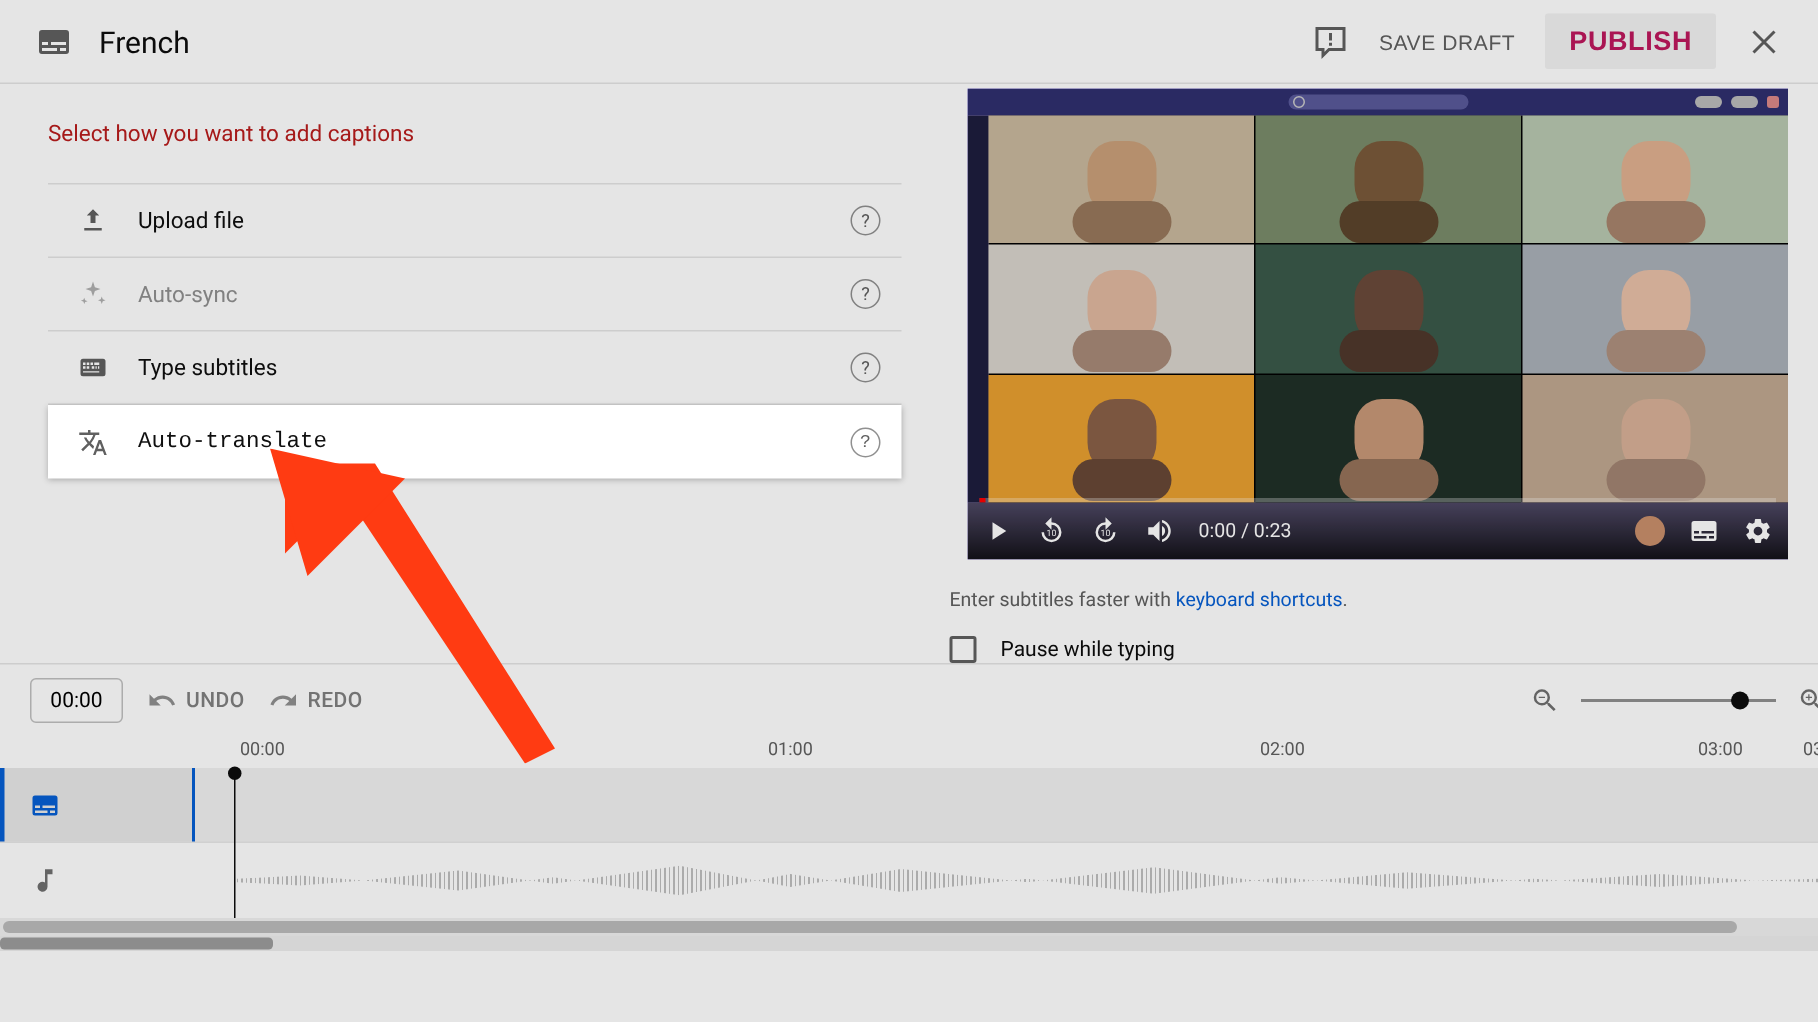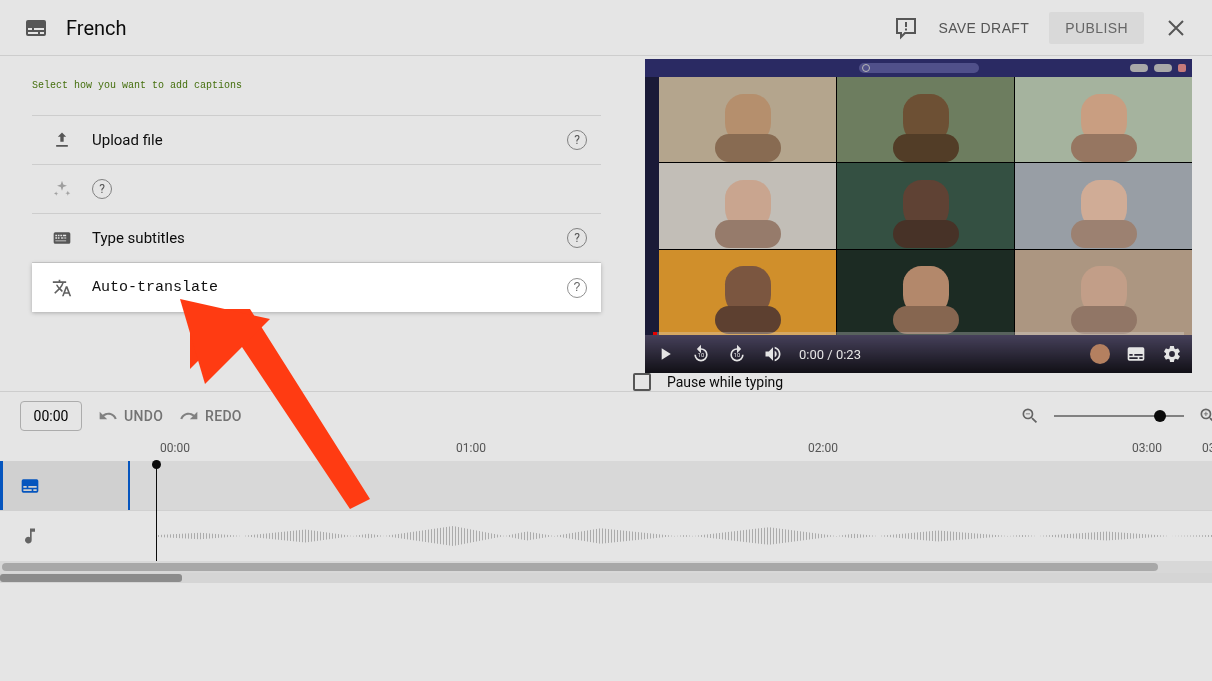--- a/index.html
+++ b/index.html
@@ -6,27 +6,27 @@
   body { font-family: Roboto, Arial, sans-serif; font-size: 14px; color: #0f0f0f; background: #fff; width: 1212px; height: 681px; overflow: hidden; position: relative; }
   
   .overlay-dim { position: absolute; inset: 0; background: rgba(0,0,0,0.10); pointer-events: none; z-index: 50; }
   .no-dim { position: relative; z-index: 60; }
   
   .header { height: 56px; border-bottom: 1px solid #e5e5e5; display: flex; align-items: center; padding: 0 24px; justify-content: space-between; background: #fff; }
   .header-left { display: flex; align-items: flex-end; gap: 18px; }
   .header-title { font-size: 20px; font-weight: 400; color: #0d0d0d; }
   .header-right { display: flex; align-items: center; gap: 20px; }
   .btn-text { font-size: 14px; font-weight: 500; letter-spacing: .4px; color: #606060; background: none; border: none; cursor: pointer; }
-  .btn-publish { color: #737373; background: #f2f2f2; padding: 8px 16px; border-radius: 2px; font-size: 14px; font-weight: 400; letter-spacing: .4px; border: none; }
+  .btn-publish { color: #be185d; background: #f2f2f2; padding: 8px 16px; border-radius: 2px; font-size: 18px; font-weight: 700; letter-spacing: .4px; border: none; }
   .icon { width: 24px; height: 24px; fill: #606060; }
   .icon-sm { width: 20px; height: 20px; fill: #606060; }
   
   .main { display: flex; }
   .left-panel { width: 633px; padding: 24px 32px; }
-  .prompt-text { font-size: 10px; color: #4d7c0f; margin-bottom: 24px; font-family: Liberation Mono, monospace; }
+  .prompt-text { font-size: 15px; color: #b91c1c; margin-bottom: 24px; }
   .options { border-top: 1px solid #e5e5e5; }
   .option-row { height: 49px; border-bottom: 1px solid #e5e5e5; display: flex; align-items: center; padding: 0 14px 0 18px; cursor: pointer; }
   .option-row.disabled { color: #909090; }
   .option-row.highlight { background: #fff; box-shadow: 0 1px 4px rgba(0,0,0,0.25); border-bottom: none; font-family: Liberation Mono, monospace; }
   .option-icon { width: 24px; display: flex; justify-content: center; margin-right: 18px; }
   .option-icon .icon-sm { fill: #606060; }
   .option-row.disabled .option-icon .icon-sm { fill: #b0b0b0; }
   .option-label { flex: 1; font-size: 15px; }
   .help-circle { width: 20px; height: 20px; border: 1px solid #909090; border-radius: 50%; display: flex; align-items: center; justify-content: center; font-size: 12px; color: #606060; }
   
@@ -118,20 +118,21 @@
         <span class="option-label">Upload file</span>
         <span class="help-circle">?</span>
       </div>
 
       <div class="option-row disabled">
         <span class="option-icon">
             <svg class="icon-sm" viewBox="0 0 24 24">
               <path d="M12 2l1.5 4.5L18 8l-4.5 1.5L12 14l-1.5-4.5L6 8l4.5-1.5zM19 14l.8 2.2L22 17l-2.2.8L19 20l-.8-2.2L16 17l2.2-.8zM5 15l.7 2 2 .7-2 .7L5 20l-.7-2-2-.7 2-.7z"></path>
             </svg>
           </span>
+        <span class="option-label">Auto-sync</span>
         <span class="help-circle">?</span>
       </div>
 
       <div class="option-row">
         <span class="option-icon">
             <svg class="icon-sm" viewBox="0 0 24 24">
               <path d="M20 5H4a2 2 0 0 0-2 2v10a2 2 0 0 0 2 2h16a2 2 0 0 0 2-2V7a2 2 0 0 0-2-2zM7 8h2v2H7zm0 3h2v2H7zm-3-3h2v2H4zm0 3h2v2H4zm4 5H4v-1h4zm3-5h2v2h-2zm-1-3h2v2h-2zm6 8h-8v-1h8zm-2-5h2v2h-2zm-1-3h2v2h-2zm4 8h-1v-1h1zm0-3h-2v-2h2zm0-3h-2V8h2z"></path>
             </svg>
           </span>
         <span class="option-label">Type subtitles</span>
@@ -211,20 +212,23 @@
         <span class="vc-spacer"></span>
         <div class="vc-avatar"></div>
         <svg class="vc-icon" viewBox="0 0 24 24">
             <path d="M20 4H4a2 2 0 0 0-2 2v12a2 2 0 0 0 2 2h16a2 2 0 0 0 2-2V6a2 2 0 0 0-2-2zM4 12h4v2H4zm10 6H4v-2h10zm6 0h-4v-2h4zm0-4H10v-2h10z"></path>
           </svg>
         <svg class="vc-icon" viewBox="0 0 24 24">
             <path d="M19.14 12.94a7.07 7.07 0 0 0 .05-.94 7.07 7.07 0 0 0-.05-.94l2.03-1.58a.5.5 0 0 0 .12-.64l-1.92-3.32a.5.5 0 0 0-.61-.22l-2.39.96a7.03 7.03 0 0 0-1.62-.94l-.36-2.54a.5.5 0 0 0-.5-.42h-3.84a.5.5 0 0 0-.5.42l-.36 2.54c-.58.24-1.12.56-1.62.94l-2.39-.96a.5.5 0 0 0-.61.22L2.65 8.84a.5.5 0 0 0 .12.64l2.03 1.58a7.07 7.07 0 0 0-.05.94c0 .32.02.63.05.94l-2.03 1.58a.5.5 0 0 0-.12.64l1.92 3.32c.14.24.43.34.61.22l2.39-.96c.5.38 1.04.7 1.62.94l.36 2.54c.4.24.25.42.5.42h3.84c.25 0 .46-.18.5-.42l.36-2.54c.58-.24 1.12-.56 1.62-.94l2.39.96c.18.12.47.02.61-.22l1.92-3.32a.5.5 0 0 0-.12-.64l-2.03-1.58zM12 15.5A3.5 3.5 0 1 1 12 8.5a3.5 3.5 0 0 1 0 7z"></path>
           </svg>
       </div>
     </div>
+    <div class="tip">
+      <span>Enter subtitles faster with </span><a href="#">keyboard shortcuts</a><span>.</span>
+    </div>
     <div class="pause-row">
       <div class="checkbox"></div>
       <span>Pause while typing</span>
     </div>
   </div>
 </div>
 
 <div class="timeline-bar">
   <input class="time-input" value="00:00" style="">
   <div class="ur-btn">
@@ -248,22 +252,22 @@
       </div>
     <svg class="icon-sm" style="margin-right:-6px" viewBox="0 0 24 24">
         <path fill="#707070" d="M15.5 14h-.79l-.28-.27A6.471 6.471 0 0 0 16 9.5 6.5 6.5 0 1 0 9.5 16c1.61 0 3.09-.59 4.23-1.57l.27.28v.79l5 4.99L20.49 19l-4.99-5zm-6 0C7.01 14 5 11.99 5 9.5S7.01 5 9.5 5 14 7.01 14 9.5 11.99 14 9.5 14zM9 7h1v2h2v1h-2v2H9v-2H7V9h2z"></path>
       </svg>
   </div>
 </div>
 
 <div class="timeline-area">
   <div class="time-ruler">
     <span class="lbl" style="left:160px">00:00</span>
-    <span class="lbl" style="left:456px">01:00</span>
-    <span class="lbl" style="left:808px">02:00</span>
+    <span class="lbl" style="left:512px">01:00</span>
+    <span class="lbl" style="left:840px">02:00</span>
     <span class="lbl" style="left:1132px">03:00</span>
     <span class="lbl" style="left:1202px">03</span>
   </div>
   <div style="position:relative">
     <div class="caption-track">
       <div class="caption-seg"></div>
       <div class="track-icon-box">
           <svg class="icon-sm" style="fill:#065fd4" viewBox="0 0 24 24">
             <path d="M20 4H4a2 2 0 0 0-2 2v12a2 2 0 0 0 2 2h16a2 2 0 0 0 2-2V6a2 2 0 0 0-2-2zM4 12h4v2H4zm10 6H4v-2h10zm6 0h-4v-2h4zm0-4H10v-2h10z"></path>
           </svg>

